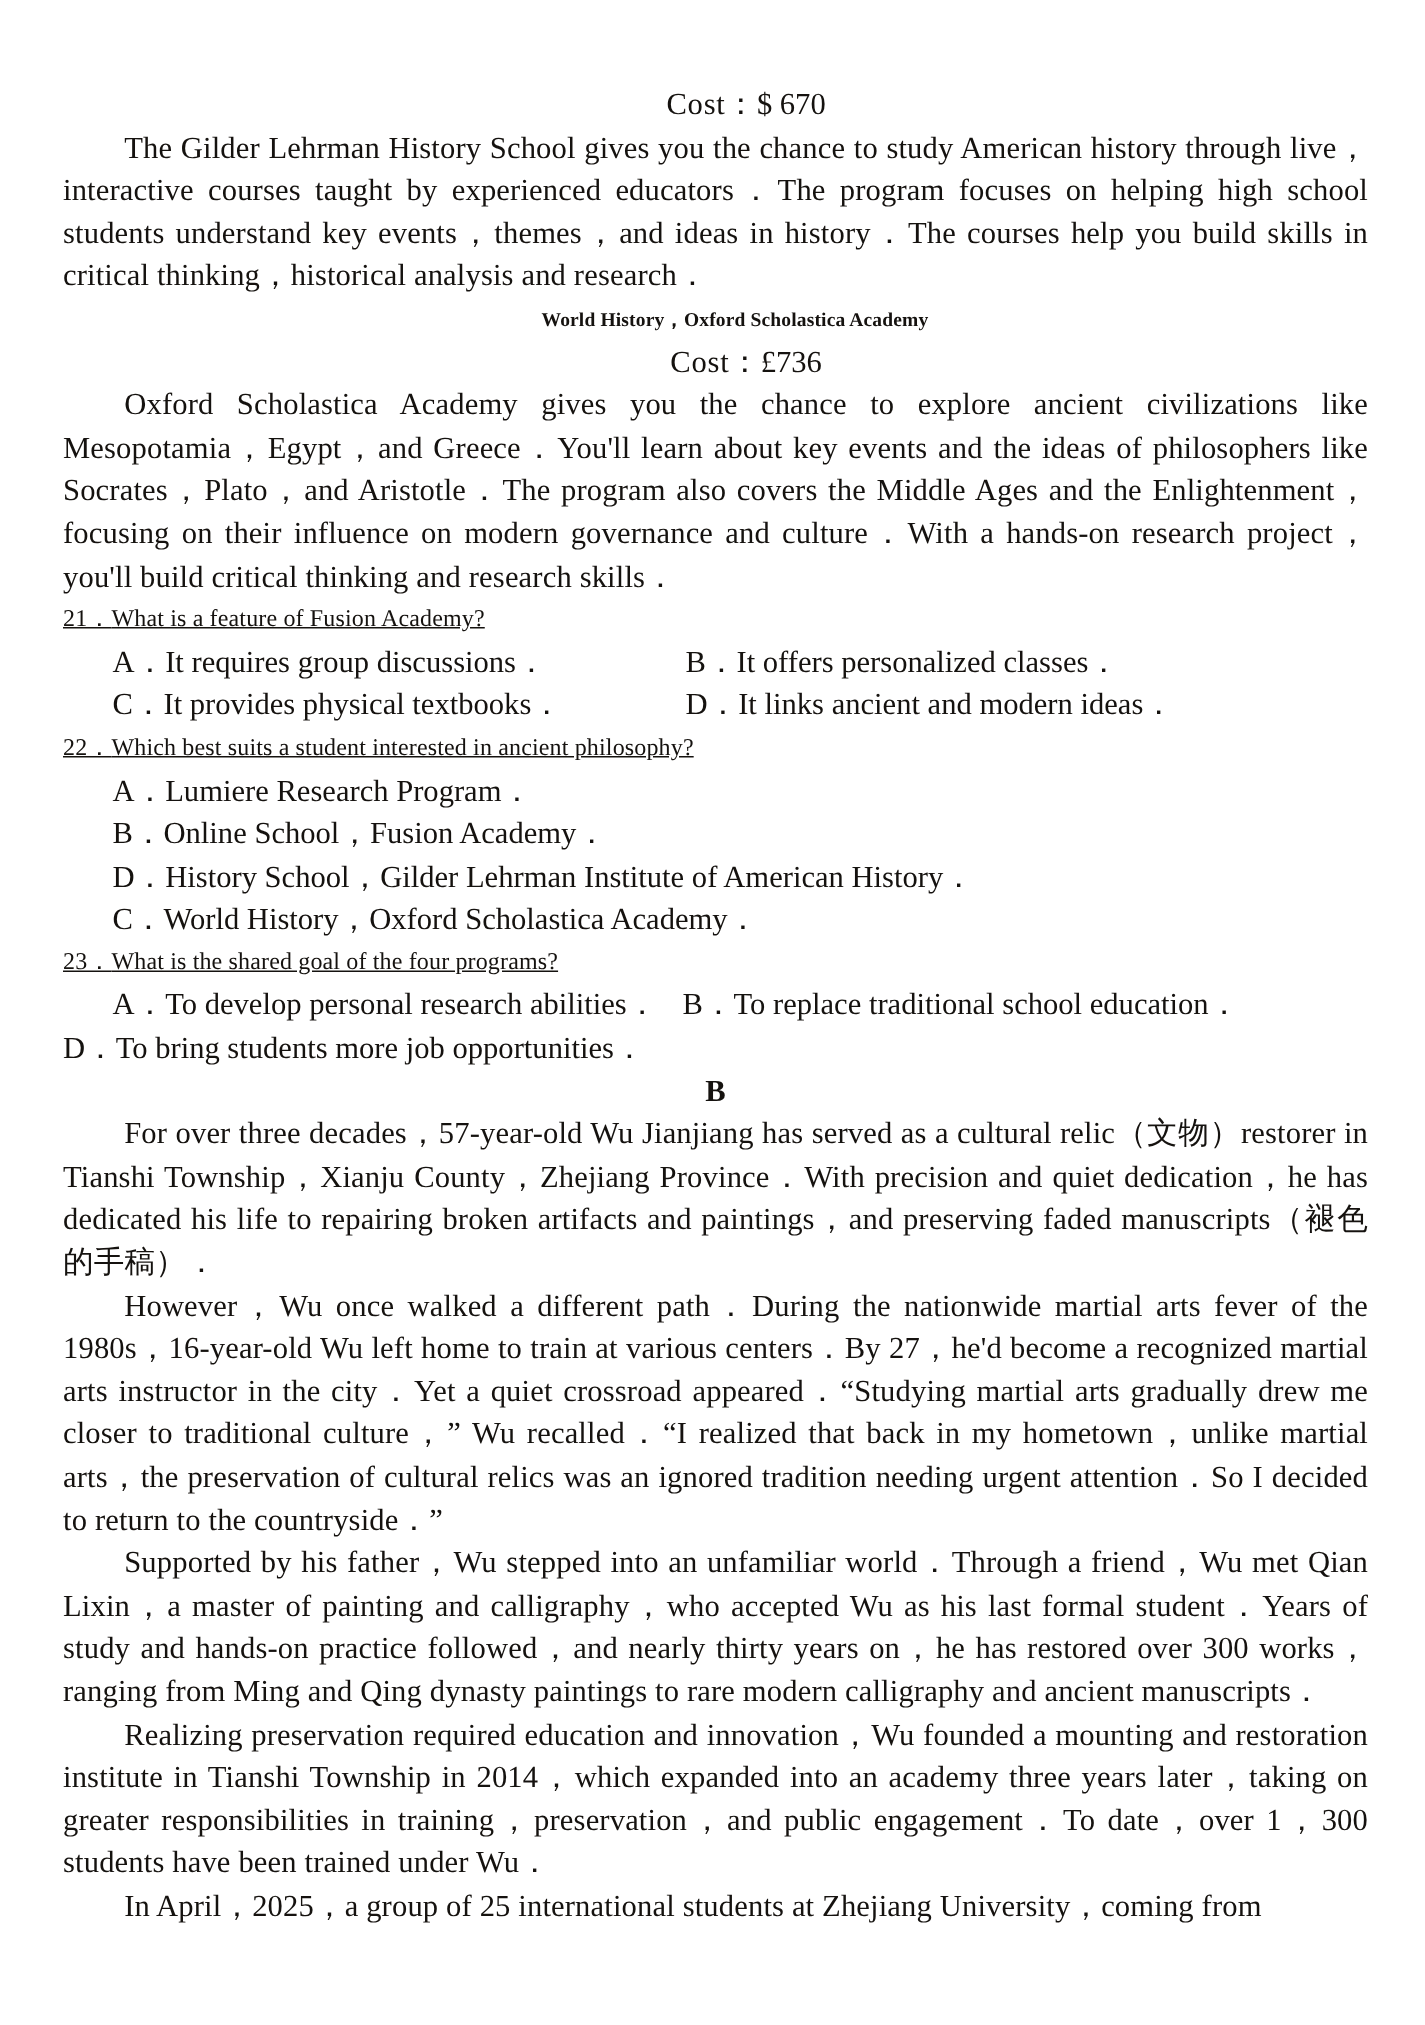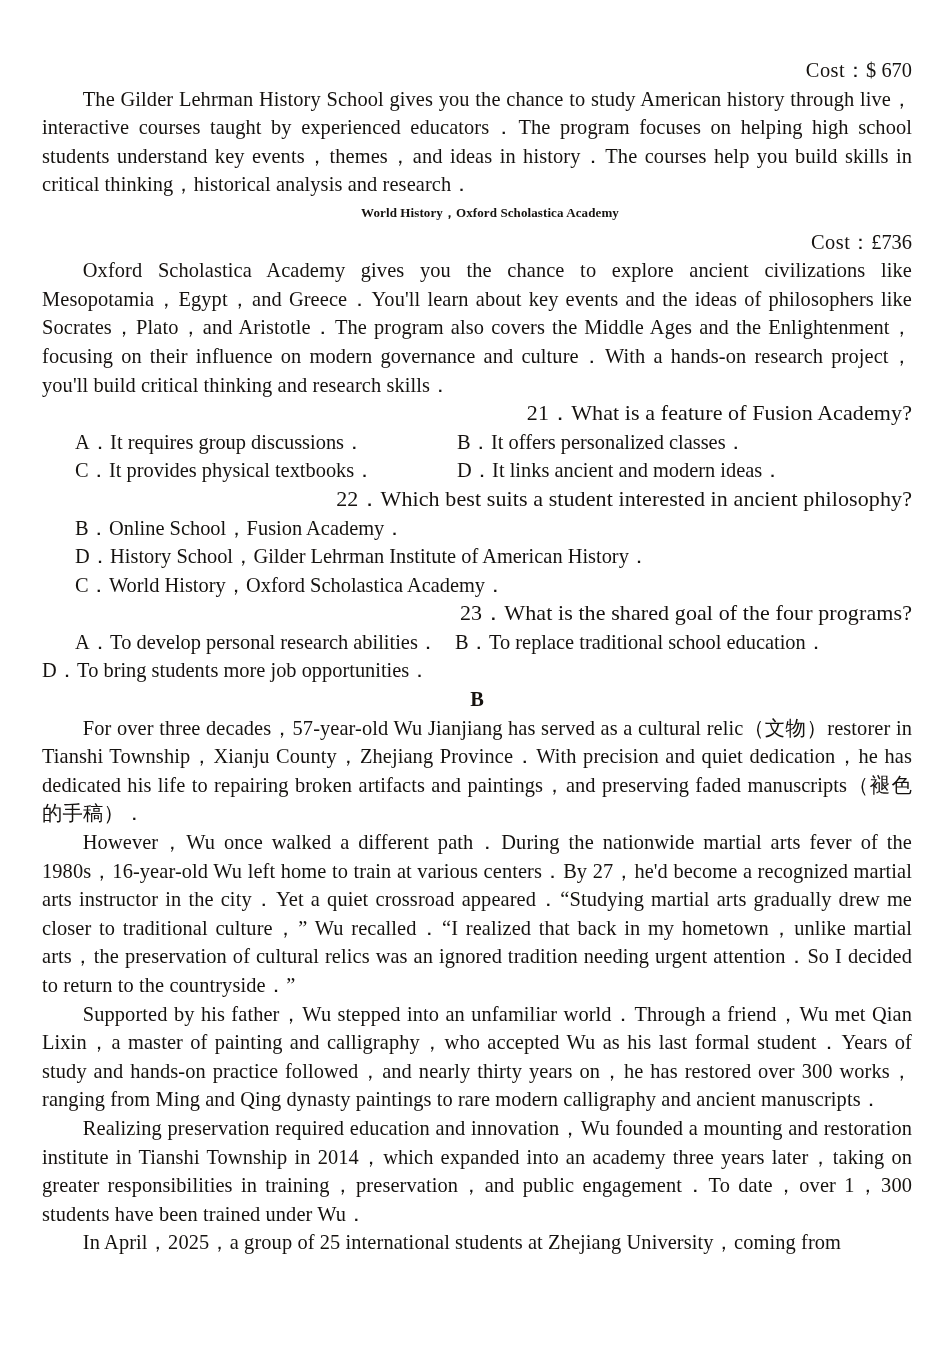--- a/index.html
+++ b/index.html
@@ -32,21 +32,21 @@
     line-height: 28.6px;
     text-align: justify;
     text-justify: inter-word;
     letter-spacing: 0.1px;
   }
   .indent {
     text-indent: 2em;
   }
   .cost {
     text-indent: 2em;
-    text-align: right;
+    text-align: center;
     letter-spacing: 0.5px;
   }
   .cost .amount { letter-spacing: 0px; }
 
   .heading {
     font-weight: bold;
     text-indent: 2em;
     text-align: center;
     font-size: 13px;
     line-height: 28.6px;
@@ -55,24 +55,25 @@
   .section-letter {
     text-align: center;
     font-weight: bold;
     font-size: 20.4px;
     line-height: 28.6px;
     text-indent: 0;
   }
 
   
   .q {
-    font-size: 22px;
+    font-size: 16px;
     line-height: 28.6px;
-    text-align: right;
+    text-align: left;
     text-indent: 0;
+    text-decoration: underline;
   }
   .opts {
     display: block;
     font-size: 20.4px;
     line-height: 28.6px;
   }
   .opt-row {
     display: flex;
     line-height: 28.6px;
   }
@@ -112,20 +113,23 @@
       </div>
       <div class="opt-row two-col">
         <span class="opt">C．It provides physical textbooks．</span>
         <span class="opt">D．It links ancient and modern ideas．</span>
       </div>
     </div>
 
     <p class="q"><span>22．</span><span>Which best suits a student interested in ancient philosophy?</span></p>
     <div class="opts opt-stack">
       <div class="opt-row">
+          <span class="opt">A．Lumiere Research Program．</span>
+        </div>
+      <div class="opt-row">
           <span class="opt">B．Online School，Fusion Academy．</span>
         </div>
       <div class="opt-row">
           <span class="opt">D．History School，Gilder Lehrman Institute of American History．</span>
         </div>
       <div class="opt-row">
           <span class="opt">C．World History，Oxford Scholastica Academy．</span>
         </div>
     </div>
 

